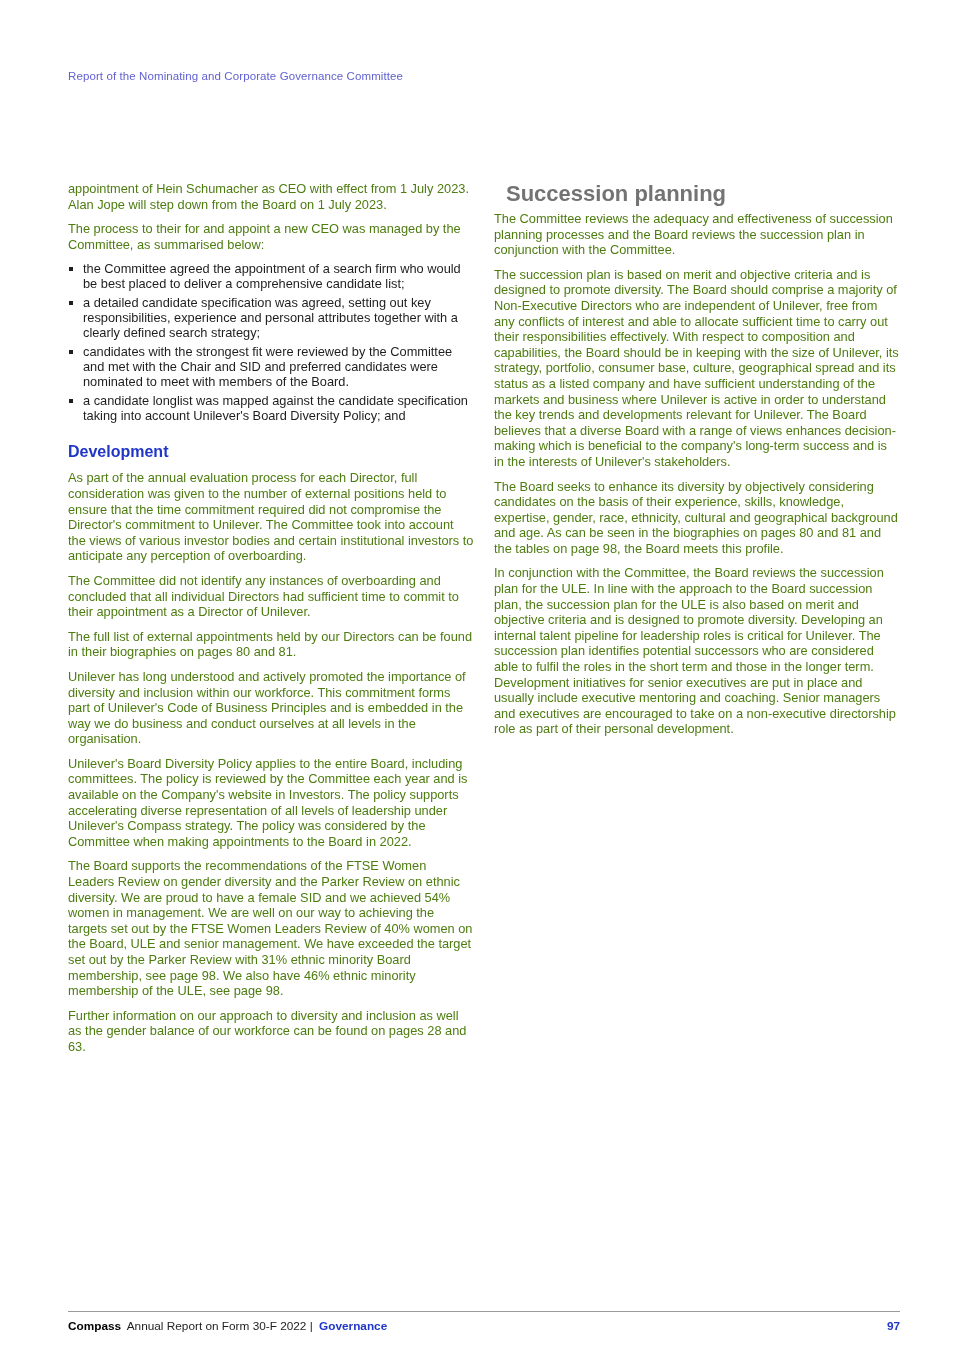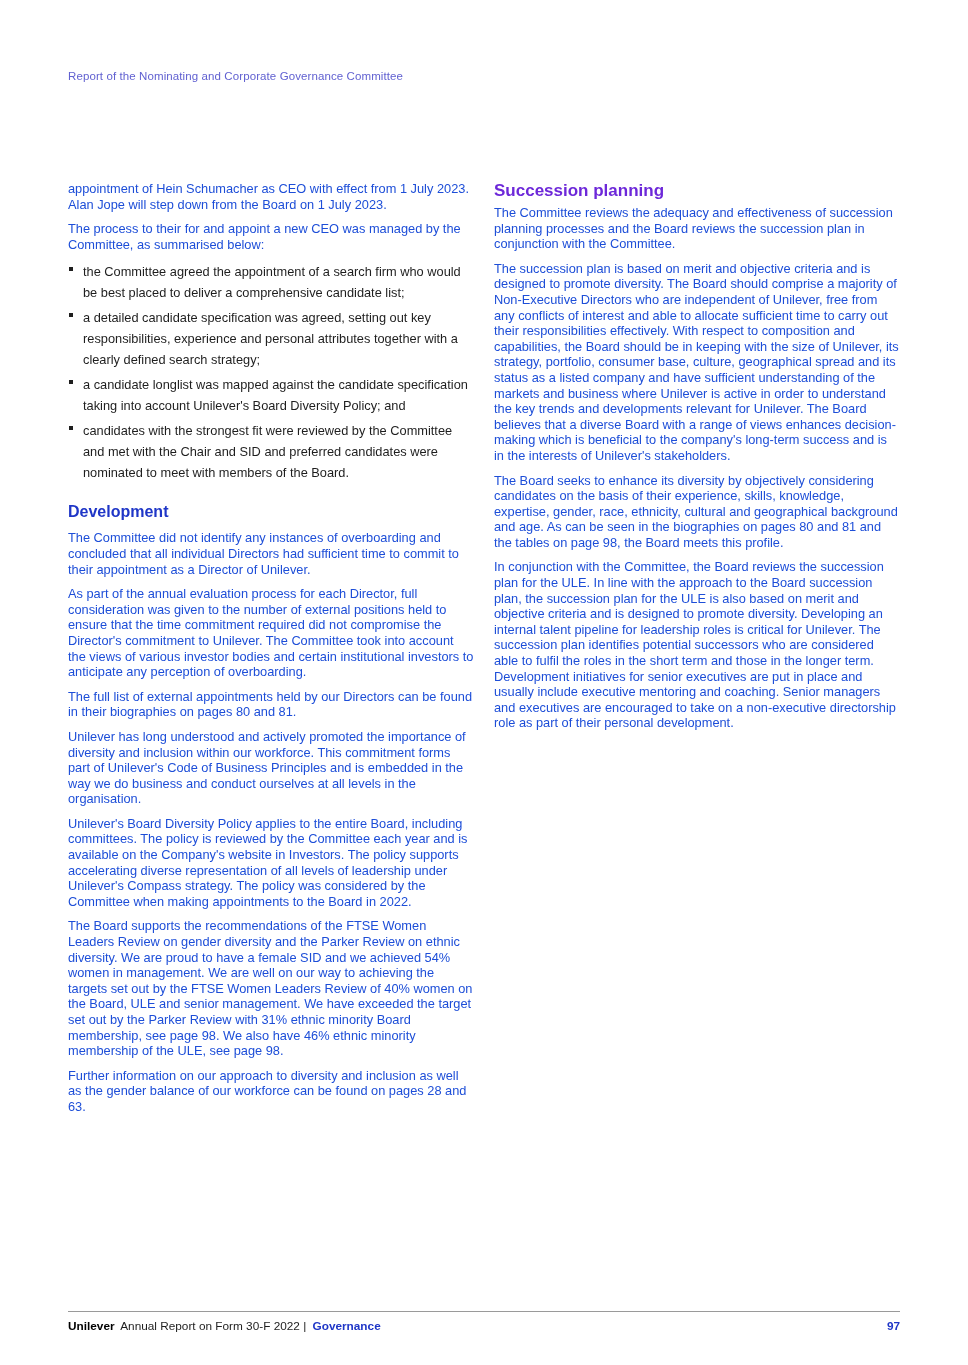--- a/index.html
+++ b/index.html
@@ -29,53 +29,53 @@
     top: 181px;
     width: 832px;
     display: flex;
     gap: 20px;
   }
   .col { flex: 1; }
   .col p {
     font-size: 12.8px;
     line-height: 15.6px;
     margin-bottom: 9px;
-    color: #1d4ed8;
+    color: #4d7c0f;
   }
   ul.bullet-list {
     list-style: none;
     margin: 0 0 9px 0;
   }
   ul.bullet-list li {
     position: relative;
     padding-left: 15px;
     font-size: 12.8px;
-    line-height: 21px;
+    line-height: 15px;
     margin-bottom: 4px;
     color: #1e1e1e;
   }
   .bullet-marker {
     position: absolute;
     left: 1px;
     top: 6px;
     width: 4px;
     height: 4px;
     background: #1e1e1e;
   }
   h2.section-heading {
     font-size: 16px;
     font-weight: bold;
     color: #1f36c7;
     margin: 20px 0 9px 0;
   }
   h1.main-heading {
-    font-size: 17px;
+    font-size: 22px;
     font-weight: bold;
-    color: #6d28d9;
-    margin: 0 0 4px 0;
+    color: #737373;
+    margin: 0 0 4px 12px;
   }
   h3.sub-heading {
     font-size: 13.5px;
     font-weight: normal;
     color: #2b46cf;
     margin: 10px 0 9px 0;
   }
   .footer-divider {
     position: absolute;
     left: 68px;
@@ -117,31 +117,31 @@
         <li>
           <span class="bullet-marker"></span>
           <span>the Committee agreed the appointment of a search firm who would be best placed to deliver a comprehensive candidate list;</span>
         </li>
         <li>
           <span class="bullet-marker"></span>
           <span>a detailed candidate specification was agreed, setting out key responsibilities, experience and personal attributes together with a clearly defined search strategy;</span>
         </li>
         <li>
           <span class="bullet-marker"></span>
-          <span>a candidate longlist was mapped against the candidate specification taking into account Unilever's Board Diversity Policy; and</span>
+          <span>candidates with the strongest fit were reviewed by the Committee and met with the Chair and SID and preferred candidates were nominated to meet with members of the Board.</span>
         </li>
         <li>
           <span class="bullet-marker"></span>
-          <span>candidates with the strongest fit were reviewed by the Committee and met with the Chair and SID and preferred candidates were nominated to meet with members of the Board.</span>
+          <span>a candidate longlist was mapped against the candidate specification taking into account Unilever's Board Diversity Policy; and</span>
         </li>
       </ul>
 
       <h2 class="section-heading">Development</h2>
+      <p>As part of the annual evaluation process for each Director, full consideration was given to the number of external positions held to ensure that the time commitment required did not compromise the Director's commitment to Unilever. The Committee took into account the views of various investor bodies and certain institutional investors to anticipate any perception of overboarding.</p>
       <p>The Committee did not identify any instances of overboarding and concluded that all individual Directors had sufficient time to commit to their appointment as a Director of Unilever.</p>
-      <p>As part of the annual evaluation process for each Director, full consideration was given to the number of external positions held to ensure that the time commitment required did not compromise the Director's commitment to Unilever. The Committee took into account the views of various investor bodies and certain institutional investors to anticipate any perception of overboarding.</p>
       <p>The full list of external appointments held by our Directors can be found in their biographies on pages 80 and 81.</p>
 
       <p>Unilever has long understood and actively promoted the importance of diversity and inclusion within our workforce. This commitment forms part of Unilever's Code of Business Principles and is embedded in the way we do business and conduct ourselves at all levels in the organisation.</p>
       <p>Unilever's Board Diversity Policy applies to the entire Board, including committees. The policy is reviewed by the Committee each year and is available on the Company's website in Investors. The policy supports accelerating diverse representation of all levels of leadership under Unilever's Compass strategy. The policy was considered by the Committee when making appointments to the Board in 2022.</p>
       <p>The Board supports the recommendations of the FTSE Women Leaders Review on gender diversity and the Parker Review on ethnic diversity. We are proud to have a female SID and we achieved 54% women in management. We are well on our way to achieving the targets set out by the FTSE Women Leaders Review of 40% women on the Board, ULE and senior management. We have exceeded the target set out by the Parker Review with 31% ethnic minority Board membership, see page 98. We also have 46% ethnic minority membership of the ULE, see page 98.</p>
       <p>Further information on our approach to diversity and inclusion as well as the gender balance of our workforce can be found on pages 28 and 63.</p>
     </div>
 
     <div class="col">
       <h1 class="main-heading">Succession planning</h1>
@@ -152,20 +152,20 @@
 
       <p>In conjunction with the Committee, the Board reviews the succession plan for the ULE. In line with the approach to the Board succession plan, the succession plan for the ULE is also based on merit and objective criteria and is designed to promote diversity. Developing an internal talent pipeline for leadership roles is critical for Unilever. The succession plan identifies potential successors who are considered able to fulfil the roles in the short term and those in the longer term. Development initiatives for senior executives are put in place and usually include executive mentoring and coaching. Senior managers and executives are encouraged to take on a non-executive directorship role as part of their personal development.</p>
     </div>
 
   </div>
 
   <div class="footer-divider"></div>
 
   <div class="footer">
     <div class="footer-left">
-      <span class="brand">Unilever</span>
+      <span class="brand">Compass</span>
       <span class="rest">Annual Report on Form 30-F 2022 |</span>
       <span class="section">Governance</span>
     </div>
     <div class="page-number">97</div>
   </div>
 
 </div>
 
 </body></html>

